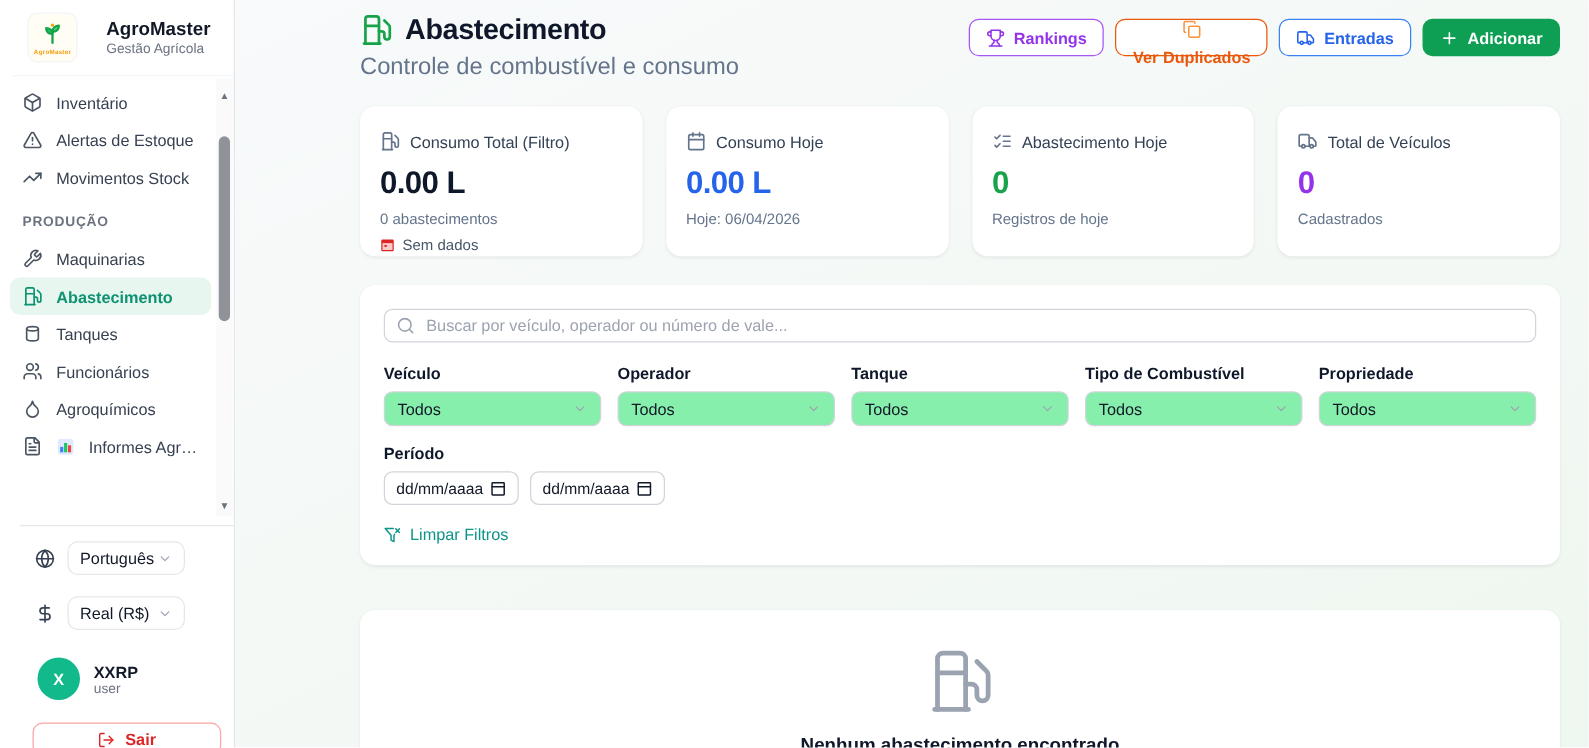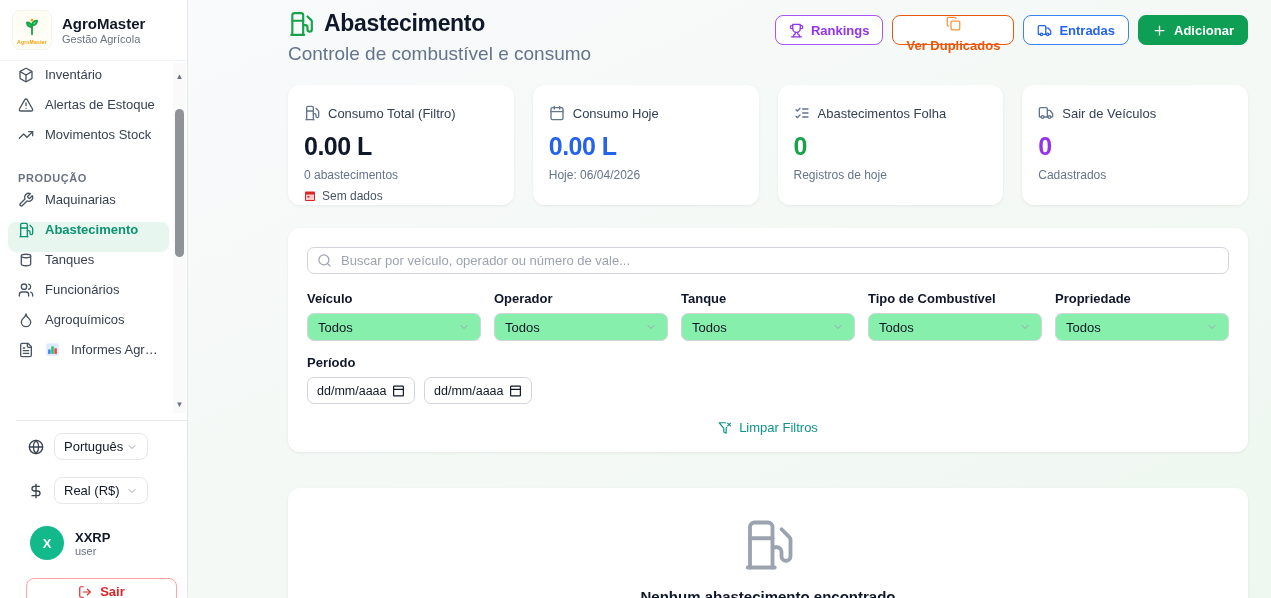--- a/index.html
+++ b/index.html
@@ -2,28 +2,28 @@
 <html><head>
 <meta charset="utf-8">
 <style>
   * { margin:0; padding:0; box-sizing:border-box; }
   html,body { width:1271px; height:598px; overflow:hidden; font-family:"Liberation Sans",sans-serif; background:#fff; }
   svg { fill:none; stroke:currentColor; stroke-width:2; stroke-linecap:round; stroke-linejoin:round; }
   .ic { width:16px; height:16px; flex:none; }
 
   
   .sidebar { position:fixed; left:0; top:0; width:188px; height:598px; background:#fff; border-right:1px solid #e5e7eb; z-index:5; }
-  .logo-row { display:flex; align-items:center; gap:10px; height:61px; padding:10px 12px; border-bottom:1px solid #f1f5f9; }
+  .logo-row { display:flex; align-items:center; gap:23px; height:61px; padding:10px 12px; border-bottom:1px solid #f1f5f9;margin-left:10px; }
   .logo-box { width:40px; height:40px; border-radius:8px; background:#fffdf4; border:1px solid #f3f4f6; display:flex; flex-direction:column; align-items:center; justify-content:center; gap:1px; }
   .logo-word { font-size:5px; font-weight:700; color:#f59e0b; letter-spacing:.2px; }
   .app-name { font-size:15px; font-weight:700; color:#111827; line-height:1.15; }
   .app-tag { font-size:11px; color:#6b7280; }
 
   .nav { position:absolute; top:61px; height:354px; left:0; right:0; padding:0 18px 0 8px; overflow:hidden; }
-  .nav-item { display:flex; align-items:flex-start; gap:11px; height:30px; padding:0 10px; border-radius:8px; font-size:13px; color:#374151; cursor:pointer; white-space:nowrap; }
+  .nav-item { display:flex; align-items:center; gap:11px; height:30px; padding:0 10px; border-radius:8px; font-size:13px; color:#374151; cursor:pointer; white-space:nowrap; }
   .nav-item .ic { color:#4b5563; }
   .nav-item.active { background:#e7f6ee; color:#0d9272; font-weight:700; }
   .nav-item.active .ic { color:#0d9272; }
   .nav-clip { height:6px; overflow:hidden; color:#6b7280; font-size:13px; padding-left:60px; }
   .section-label { font-size:11px; font-weight:600; color:#6b7280; letter-spacing:.6px; padding:15px 10px 8px; }
   .mini-chart { width:15px; height:15px; flex:none; }
   .lbl-ellipsis { overflow:hidden; text-overflow:ellipsis; max-width:104px; }
 
   .sb-scrollbar { position:absolute; top:63px; right:1px; width:13px; height:350px; background:#fafafa; }
   .sb-arrow { position:absolute; left:0; width:13px; height:12px; color:#6b7280; font-size:8px; line-height:12px; text-align:center; }
@@ -70,21 +70,21 @@
   .search-box input { width:100%; height:27px; border:1px solid #d1d5db; border-radius:7px; padding:0 10px 0 33px; font-size:13px; color:#111827; font-family:inherit; outline:none; background:#fff; }
   .search-box input::placeholder { color:#9ca3af; }
   .search-ic { position:absolute; left:10px; top:6px; width:15px; height:15px; color:#9ca3af; }
   .filter-grid { display:grid; grid-template-columns:repeat(5,1fr); gap:13px; margin-top:17px; }
   .f-label { font-size:13px; font-weight:700; color:#0f172a; margin-bottom:7px; }
   .select { height:28px; border:1px solid #d1d5db; border-radius:7px; display:flex; align-items:center; justify-content:space-between; padding:0 10px; font-size:13px; color:#111827; cursor:pointer; background:#86efac; }
   .period { margin-top:14px; }
   .date-row { display:flex; gap:9px; }
   .date-input { width:108px; height:27px; border:1px solid #d1d5db; border-radius:7px; display:flex; align-items:center; justify-content:space-between; padding:0 9px; font-size:12.5px; color:#111827; cursor:text; background:#fff; }
   .date-input .ic { width:13px; height:13px; color:#111827; stroke-width:2.2; }
-  .clear-row { display:flex; justify-content:center; margin-top:16px; }
+  .clear-row { display:flex; justify-content:flex-start; margin-top:16px; }
   .clear-link { display:flex; align-items:center; gap:7px; color:#0d9488; font-size:13px; font-weight:500; cursor:pointer; }
   .clear-link .ic { width:14px; height:14px; }
 
   .empty-card { background:#fff; border-radius:12px; box-shadow:0 1px 3px rgba(16,24,40,.07); margin-top:36px; height:160px; display:flex; flex-direction:column; align-items:center; padding-top:30px; }
   .empty-card .ic { width:54px; height:54px; color:#9aa3af; stroke-width:1.7; }
   .empty-msg { margin-top:16px; font-size:15px; font-weight:700; color:#0f172a; }
 </style>
 </head>
 <body>
 
@@ -332,36 +332,36 @@
 
     <div class="card">
       <div class="card-head">
         <svg class="ic" viewBox="0 0 24 24">
             <path d="m3 17 2 2 4-4"></path>
             <path d="m3 7 2 2 4-4"></path>
             <path d="M13 6h8"></path>
             <path d="M13 12h8"></path>
             <path d="M13 18h8"></path>
           </svg>
-        <span>Abastecimentos Folha</span>
+        <span>Abastecimento Hoje</span>
       </div>
       <div class="card-value v-green">0</div>
       <div class="card-sub">Registros de hoje</div>
     </div>
 
     <div class="card">
       <div class="card-head">
         <svg class="ic" viewBox="0 0 24 24">
             <path d="M14 18V6a2 2 0 0 0-2-2H4a2 2 0 0 0-2 2v11a1 1 0 0 0 1 1h2"></path>
             <path d="M15 18H9"></path>
             <path d="M19 18h2a1 1 0 0 0 1-1v-3.65a1 1 0 0 0-.22-.62l-3.48-4.35A1 1 0 0 0 17.52 8H14"></path>
             <circle cx="17" cy="18" r="2"></circle>
             <circle cx="7" cy="18" r="2"></circle>
           </svg>
-        <span>Sair de Veículos</span>
+        <span>Total de Veículos</span>
       </div>
       <div class="card-value v-purple">0</div>
       <div class="card-sub">Cadastrados</div>
     </div>
   </div>
 
   <div class="filter-card">
     <div class="search-box">
       <svg class="search-ic" viewBox="0 0 24 24">
           <circle cx="11" cy="11" r="8"></circle>

